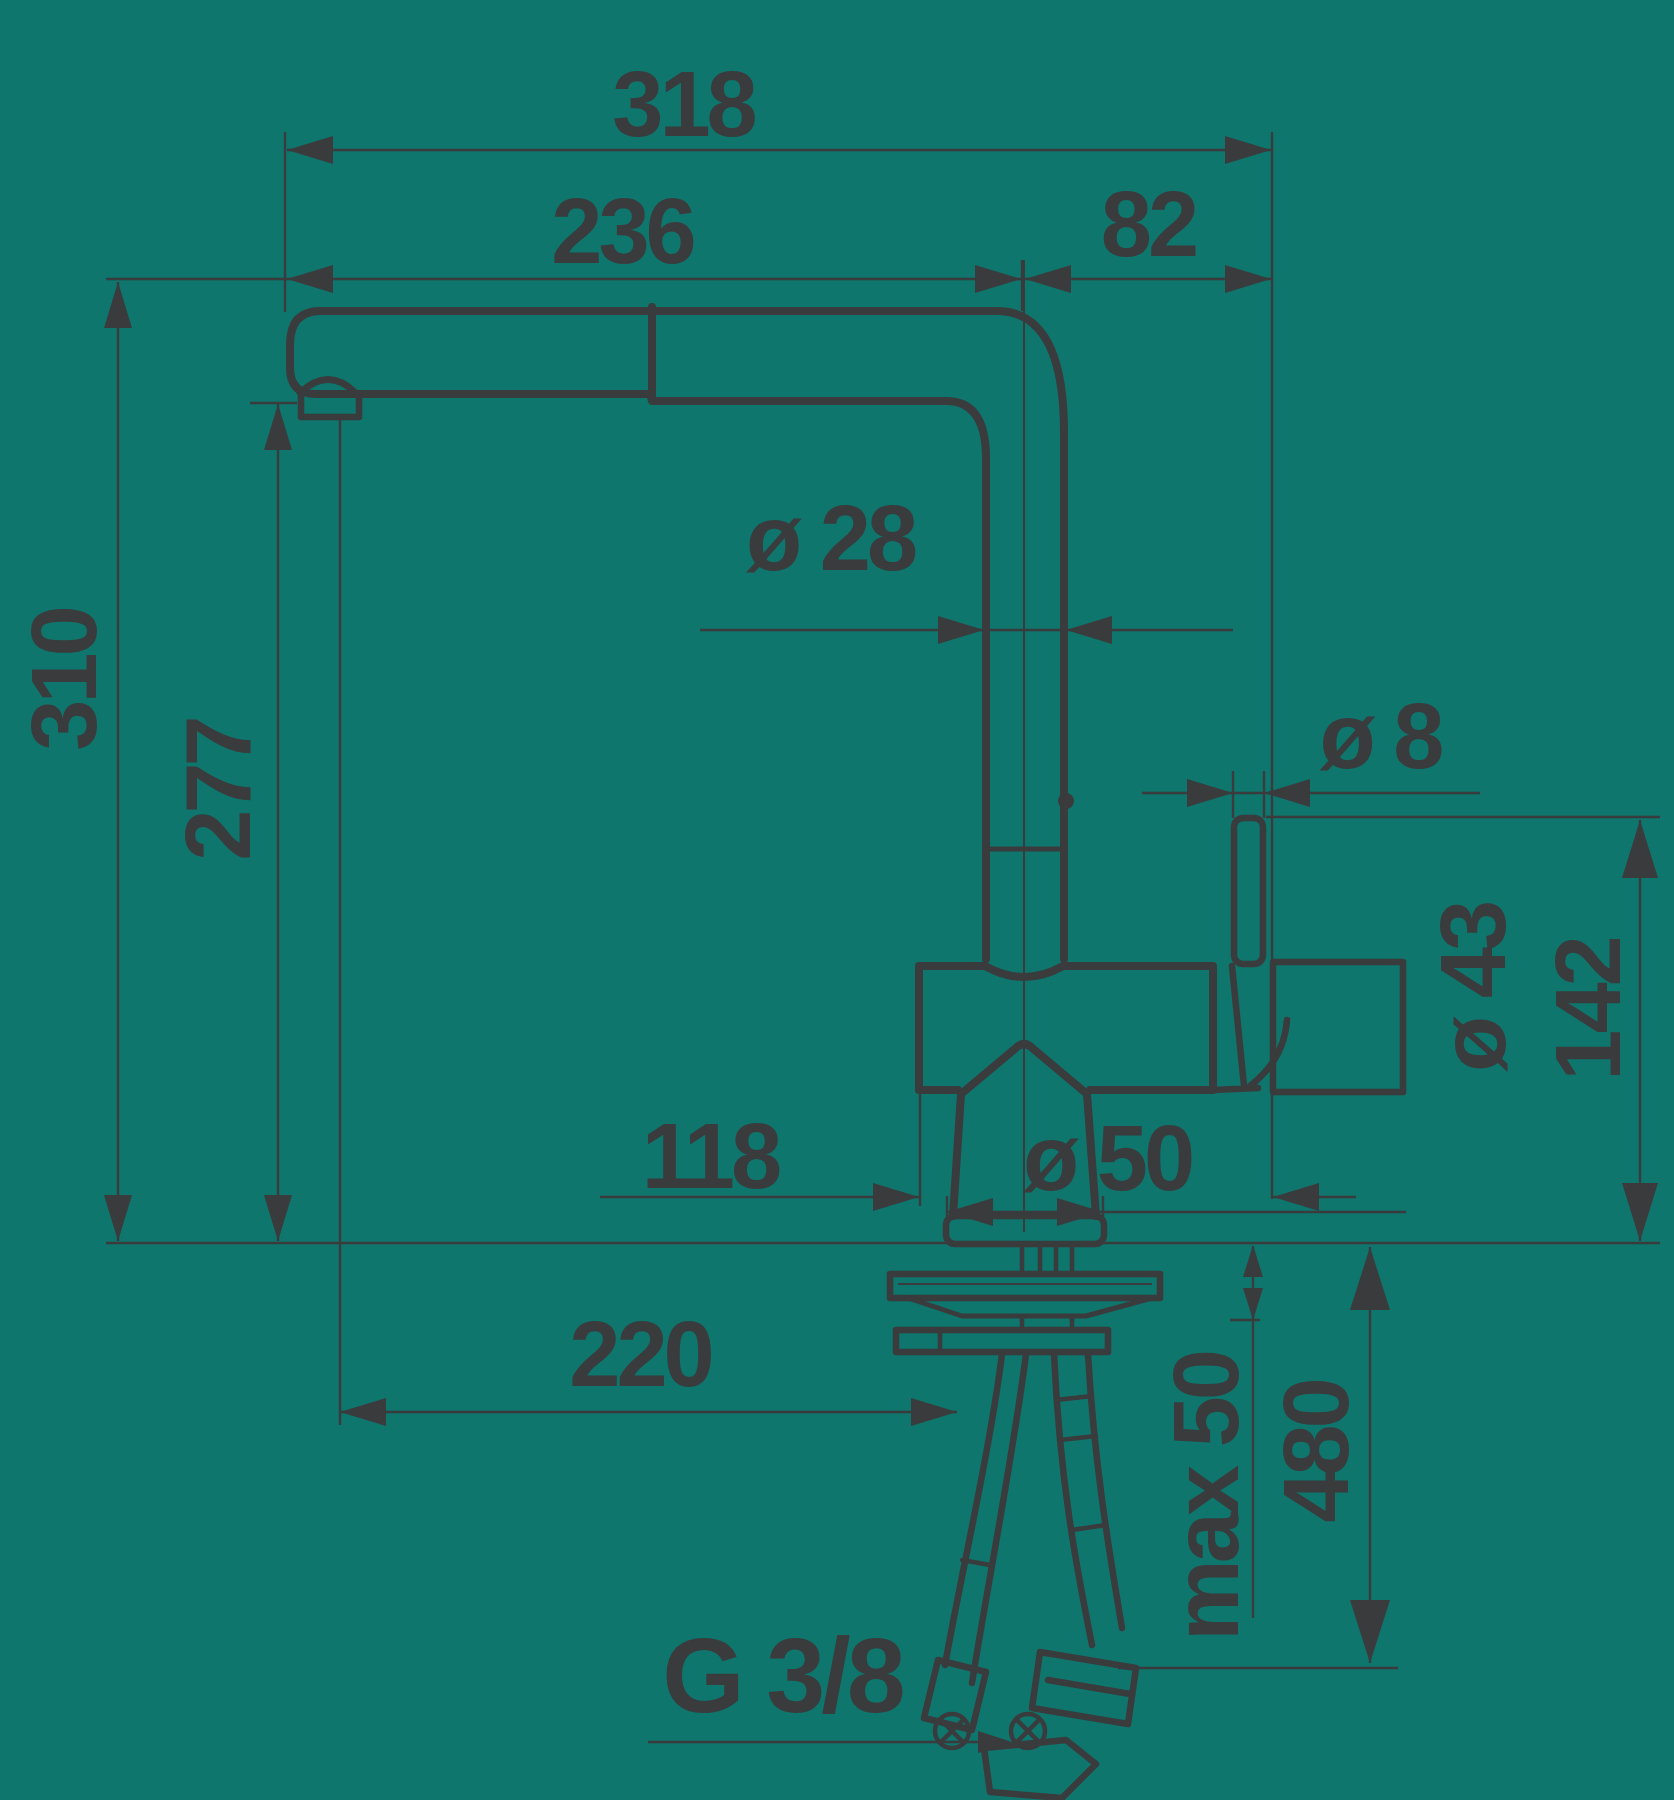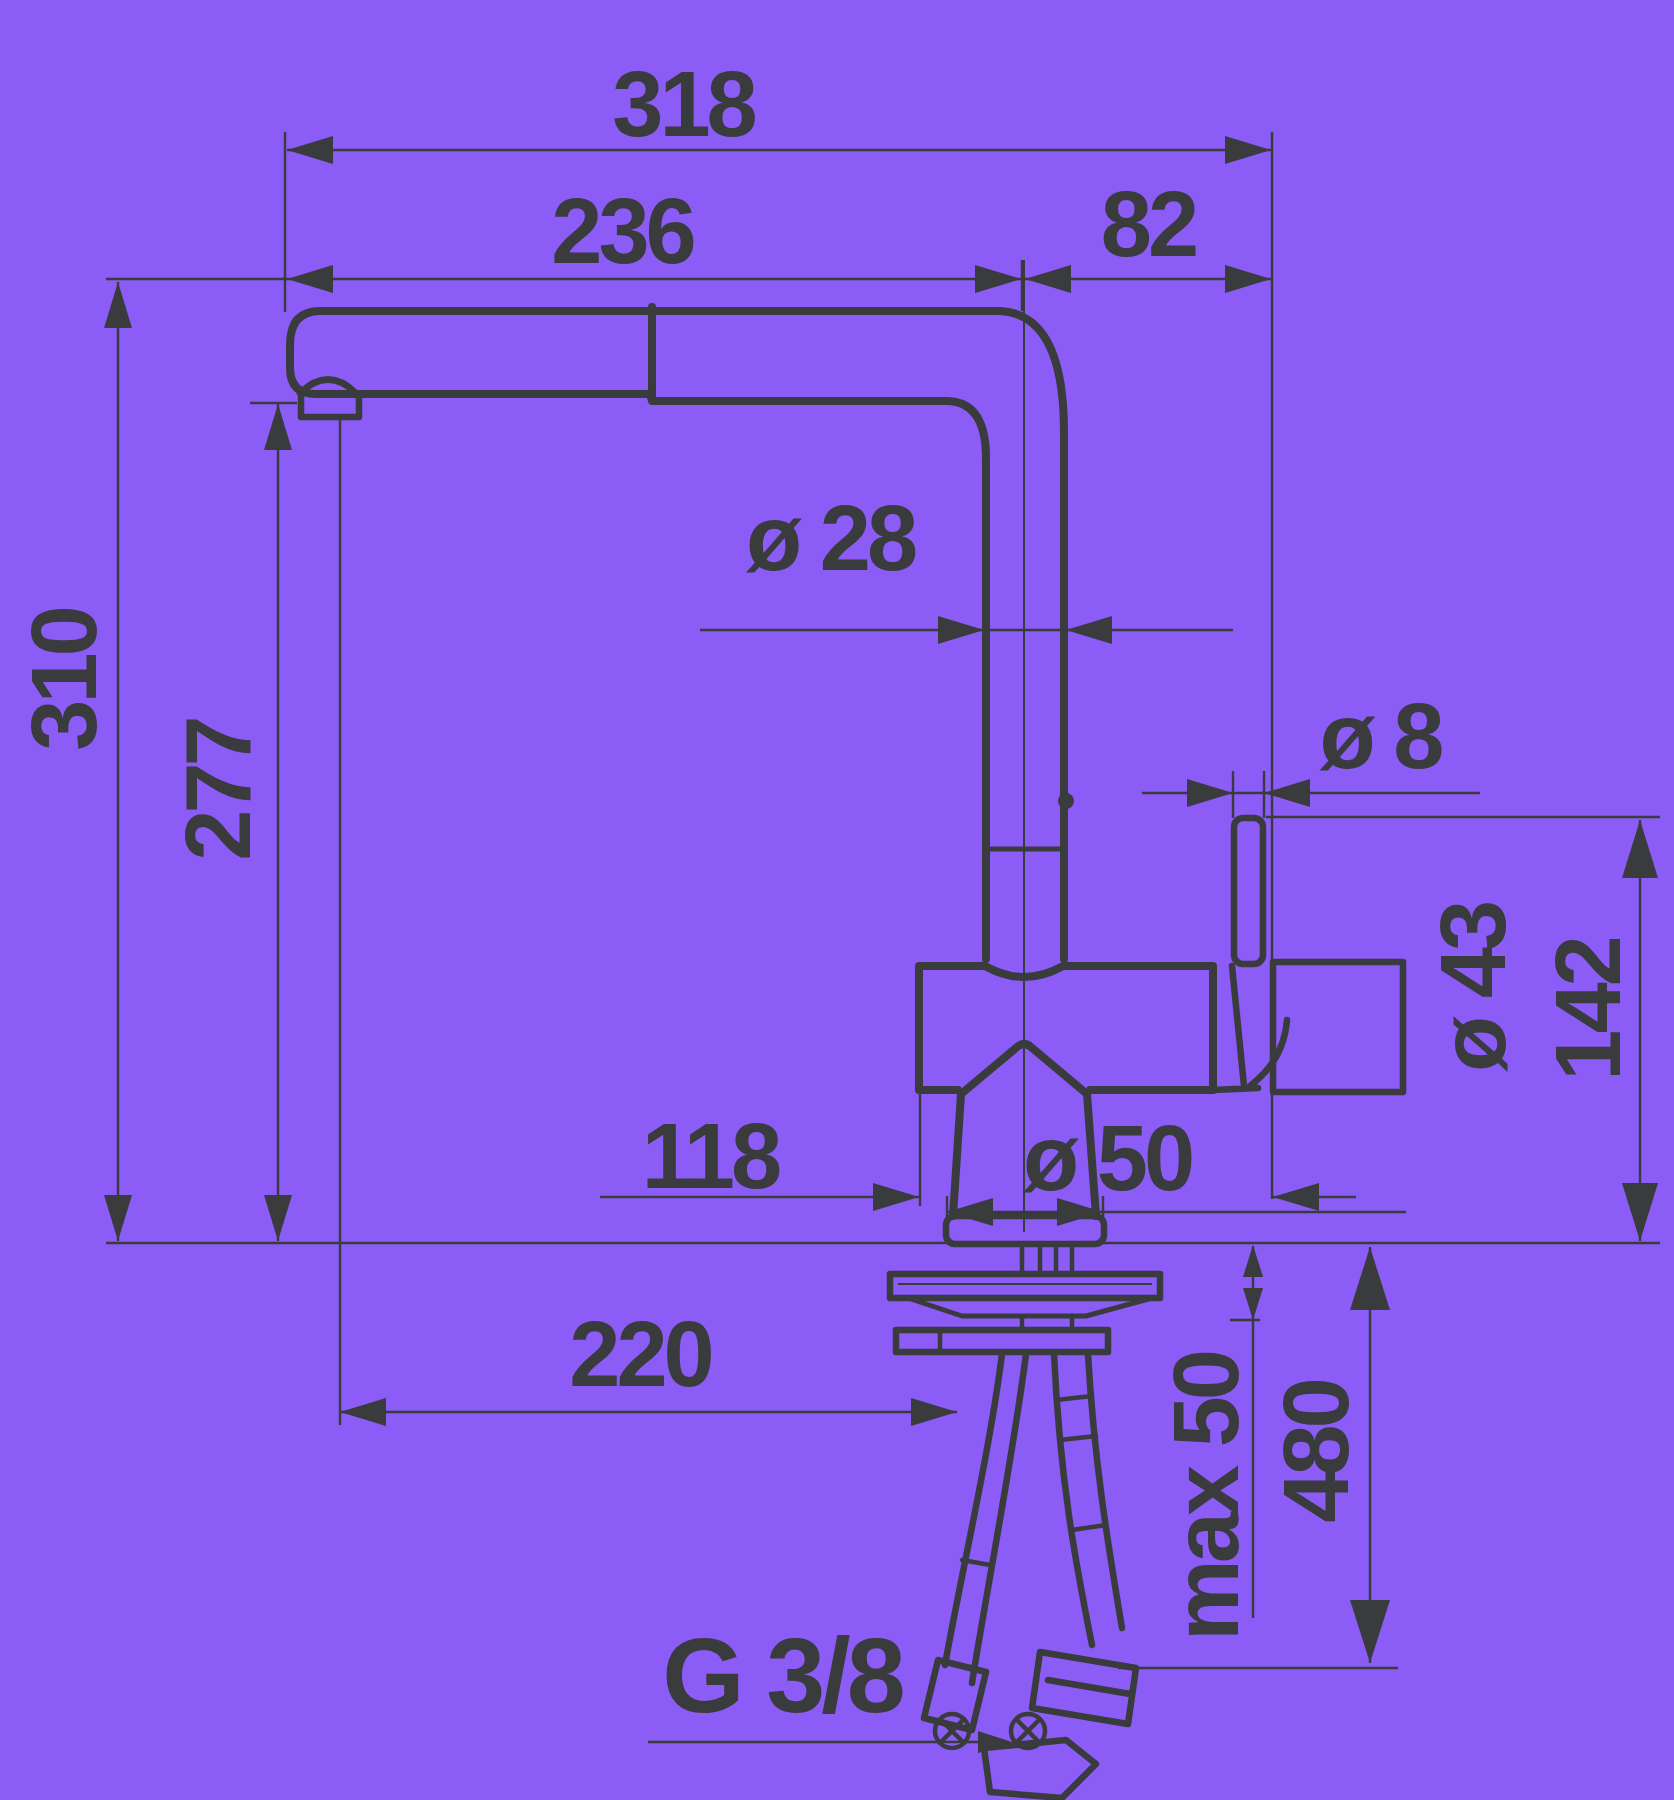--- a/index.html
+++ b/index.html
@@ -1,16 +1,16 @@
 <!DOCTYPE html>
 <html><head>
 <meta charset="utf-8">
 <style>
   html,body { margin:0; padding:0; background:#ffffff; }
-  .stage { width:1674px; height:1800px; position:relative; background:#8b5cf6; }
+  .stage { width:1674px; height:1800px; position:relative; background:#0f766e; }
   svg { display:block; }
   .outline   { stroke:#3a3b3d; stroke-width:8;   fill:none; stroke-linecap:round; stroke-linejoin:round; }
   .outline7  { stroke:#3a3b3d; stroke-width:6.5; fill:none; stroke-linecap:round; stroke-linejoin:round; }
   .outline5  { stroke:#3a3b3d; stroke-width:5;   fill:none; stroke-linecap:round; stroke-linejoin:round; }
   .rib       { stroke:#3a3b3d; stroke-width:4.5; fill:none; stroke-linecap:round; }
   .dim       { stroke:#3a3b3d; stroke-width:2.4; fill:none; }
   .thin      { stroke:#3a3b3d; stroke-width:2;   fill:none; }
   .arrow     { fill:#3a3b3d; stroke:none; }
   .ink       { fill:#3a3b3d; }
   .dim-text  { font-family:"Liberation Sans", sans-serif; font-weight:bold; font-size:92px;

